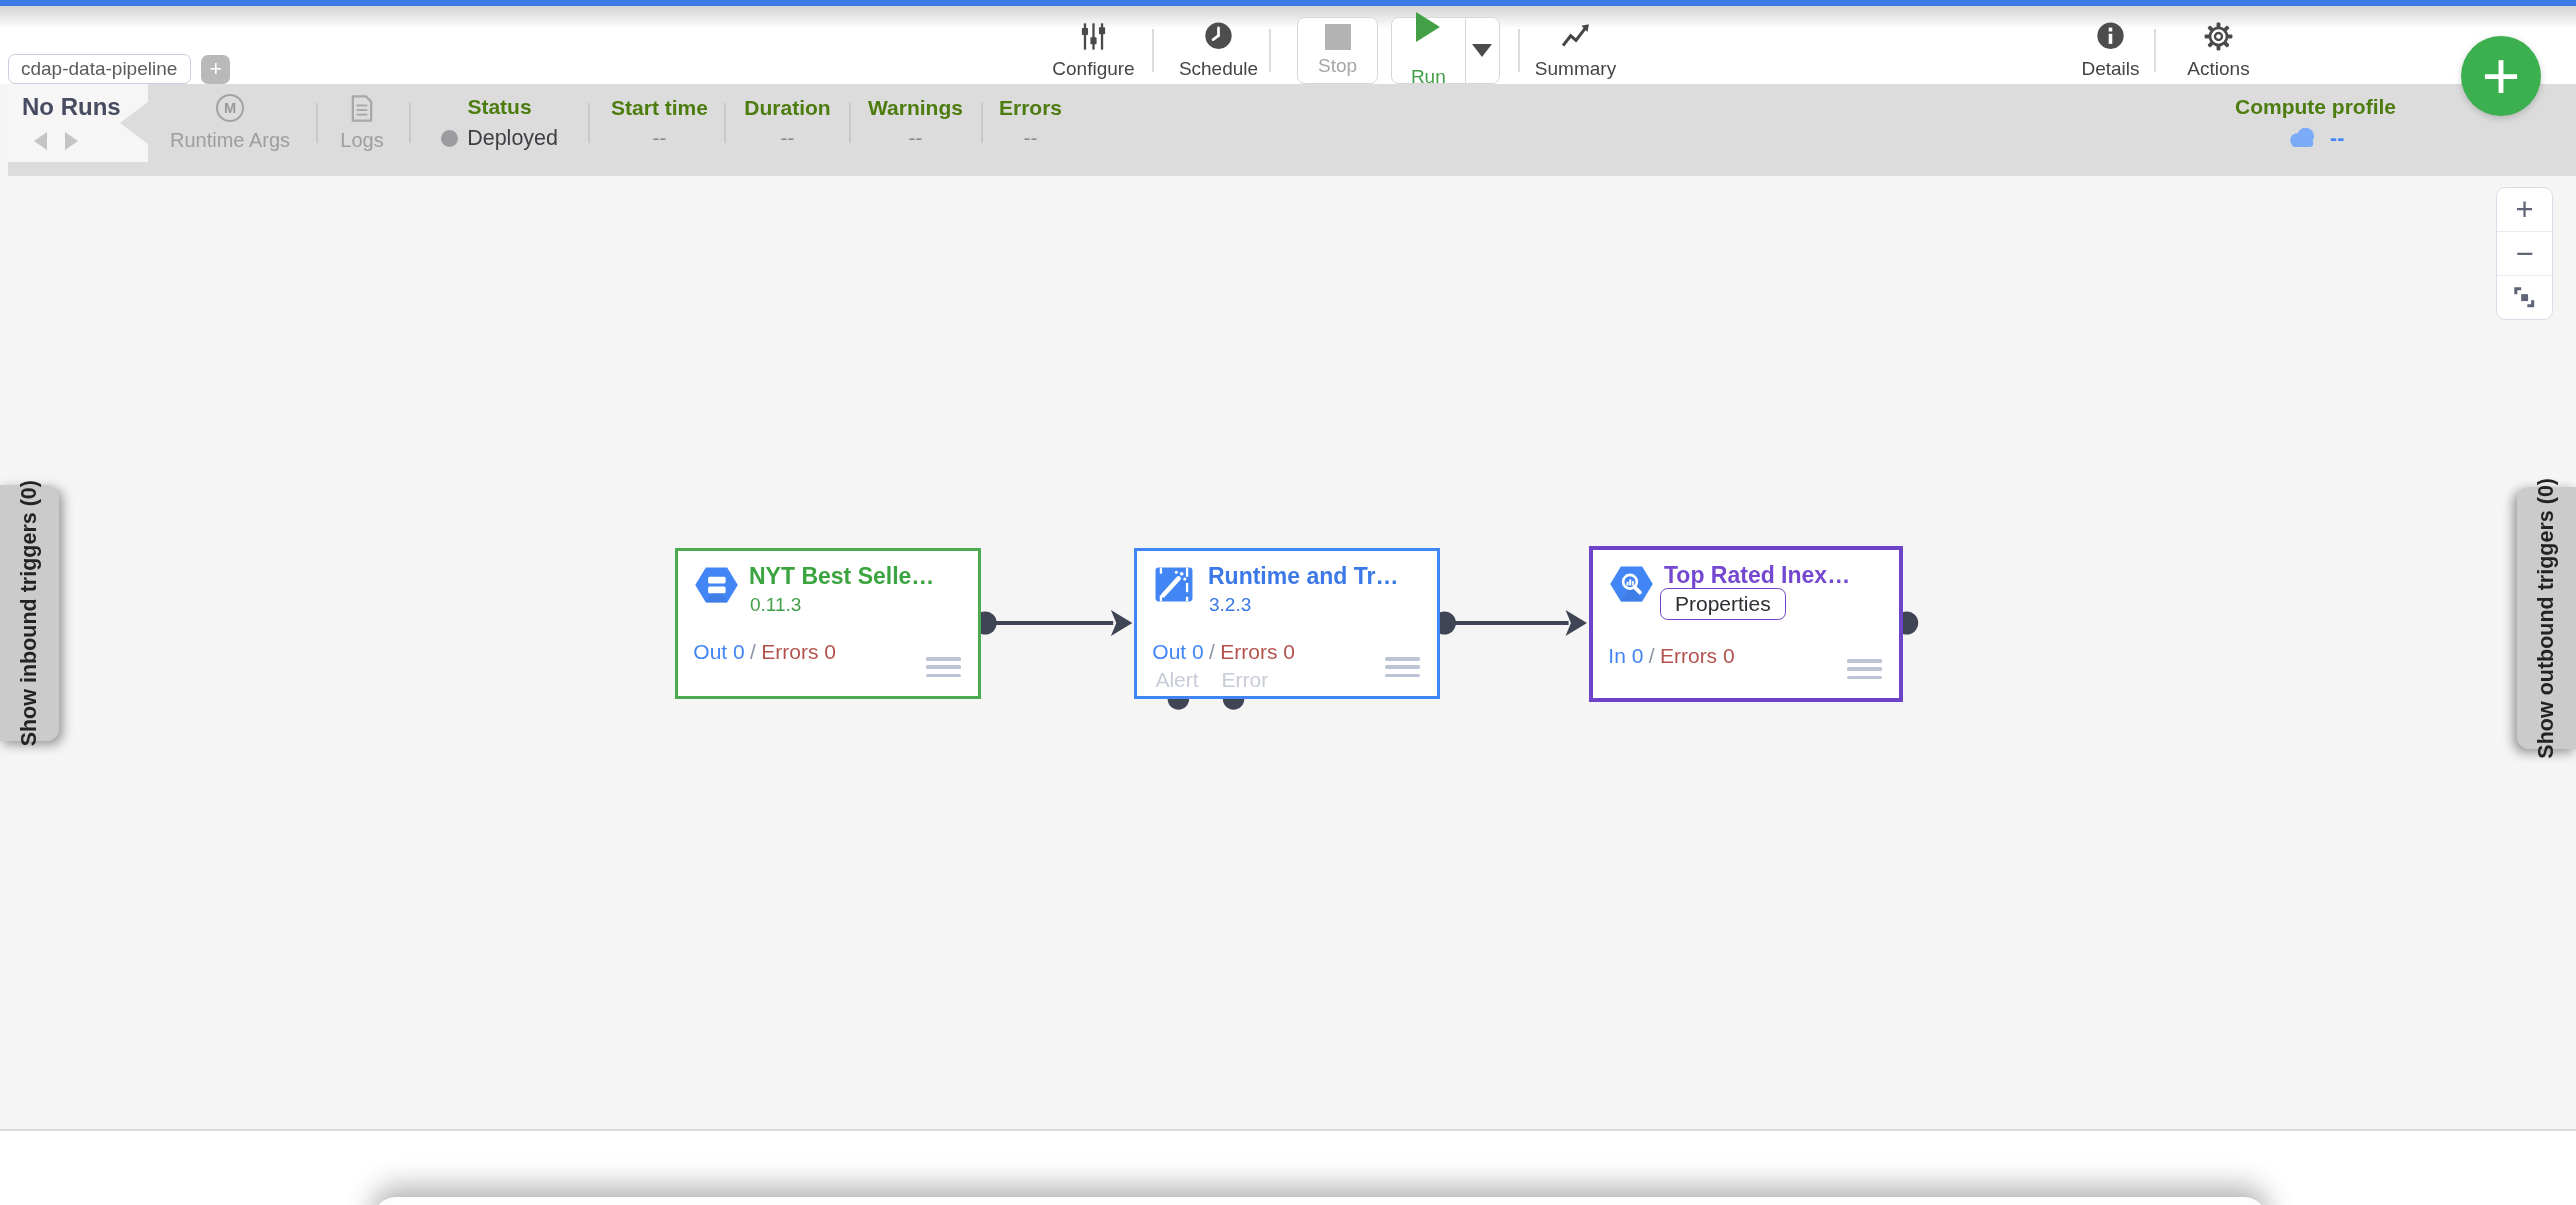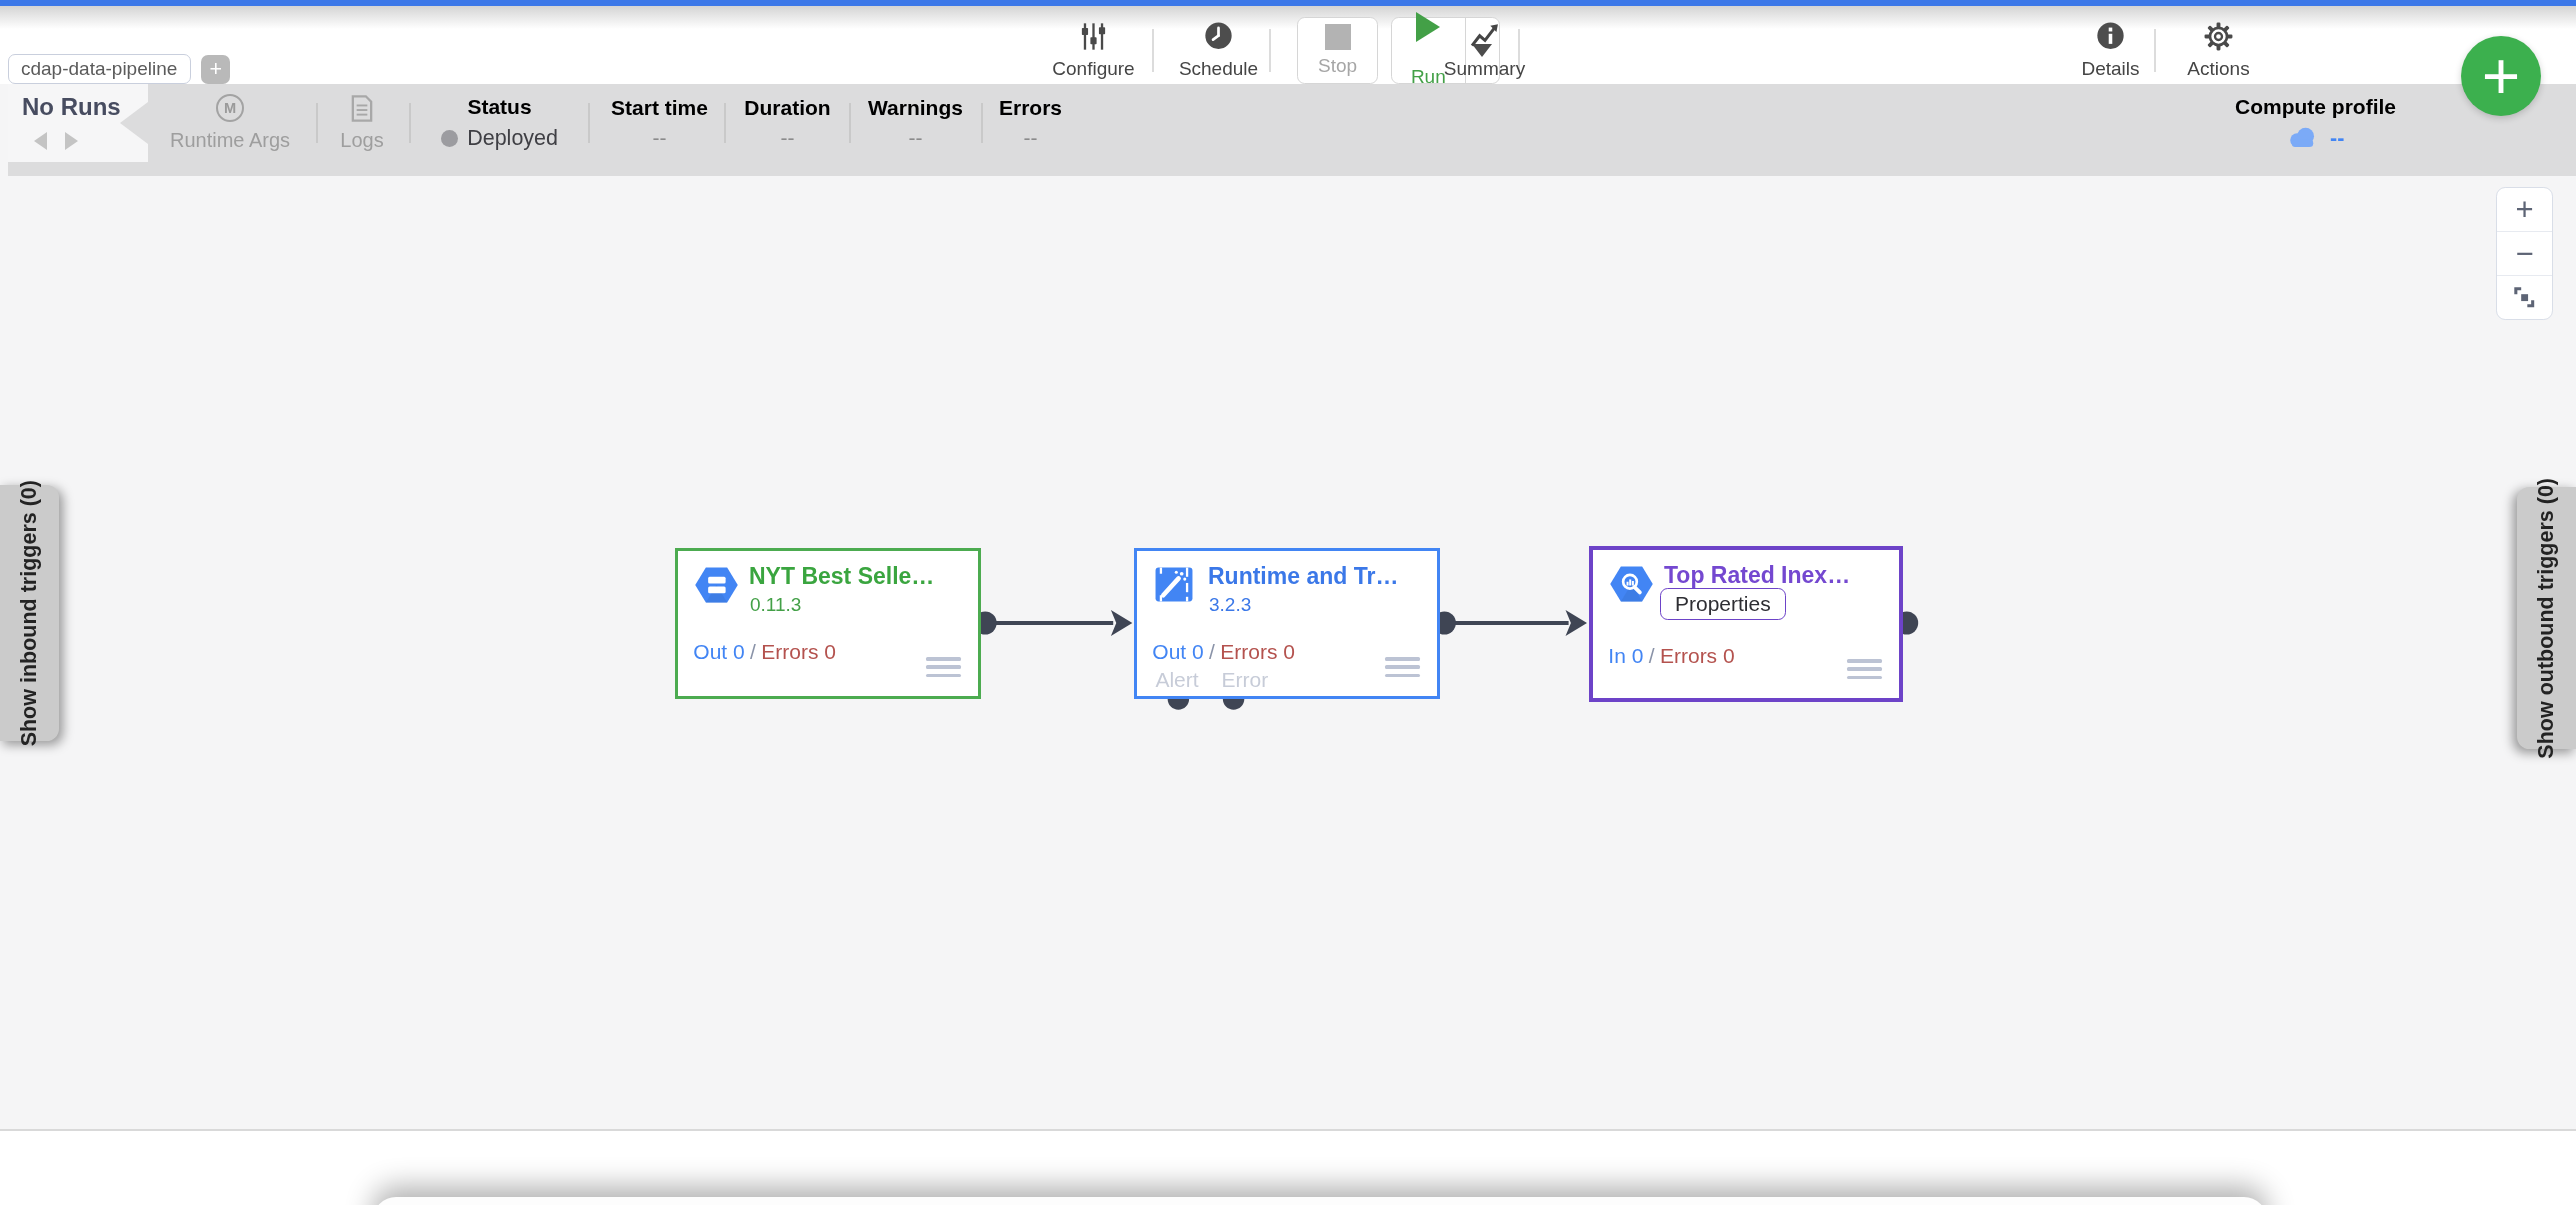--- a/index.html
+++ b/index.html
@@ -50,21 +50,21 @@
   .runs-tab { position:absolute; left:0; top:0; width:140px; height:78px; background:#f6f6f7; }
   .runs-notch { position:absolute; left:112px; top:18.4px; width:0; height:0;
     border-right:28px solid #dcdcdd; border-top:21px solid transparent; border-bottom:21px solid transparent; }
   .runs-label { position:absolute; left:14px; top:9.2px; font-size:24px; font-weight:bold; color:#474c60; }
   .runs-arrows { position:absolute; left:26px; top:48px; display:flex; gap:18.4px; }
   .pg-left { width:0; height:0; border-right:13px solid #c4c4c4; border-top:9.2px solid transparent; border-bottom:9.2px solid transparent; }
   .pg-right { width:0; height:0; border-left:13px solid #c4c4c4; border-top:9.2px solid transparent; border-bottom:9.2px solid transparent; }
 
   .sb-item { position:absolute; top:0; height:78px; display:flex; flex-direction:column; align-items:center; justify-content:center; gap:6.1px; }
   .sb-dim-label { font-size:20px; color:#9e9e9e; }
-  .sb-col-label { font-size:21px; font-weight:bold; color:#000000; }
+  .sb-col-label { font-size:21px; font-weight:bold; color:#4d7c0f; }
   .sb-col-value { font-size:21px; color:#8b8b8b; }
   .sb-div { position:absolute; top:19px; height:40px; width:1.5px; background:#c9c9c9; }
   .m-circle { width:28px; height:28px; border:2.3px solid #a3a3a3; border-radius:50%; box-sizing:border-box;
     display:flex; align-items:center; justify-content:center; font-size:14.6px; font-weight:bold; color:#9a9a9a; }
   .status-row { display:flex; align-items:center; gap:9.2px; }
   .status-dot { width:17px; height:17px; border-radius:50%; background:#9c9ca0; }
   .status-value { font-size:21.5px; color:#3f3f44; }
   .cp-row { display:flex; align-items:center; gap:12.3px; }
   .cp-value { font-size:21.5px; font-weight:bold; color:#4285f4; }
 
@@ -159,21 +159,21 @@
     <div class="run-main">
       <div class="run-triangle"></div>
       <span class="run-label">Run</span>
     </div>
     <div class="run-caret-cell">
       <div class="caret-down"></div>
     </div>
   </div>
   <div class="vdiv" style="left:1518px;"></div>
 
-  <div class="tool" style="left:1485px;">
+  <div class="tool" style="left:1576px;">
     <svg width="32" height="31" viewBox="0 0 42 40">
       <polyline points="4,32 14,19 21,25 34,8" fill="none" stroke="#454545" stroke-width="4"></polyline>
       <polygon points="28,6 38,4 36,14" fill="#454545"></polygon>
     </svg>
     <span class="tool-label">Summary</span>
   </div>
 
   <div class="tool" style="left:2111px;">
     <svg width="31" height="31" viewBox="0 0 40 40">
       <circle cx="20" cy="19" r="17" fill="#4d4d4d"></circle>

